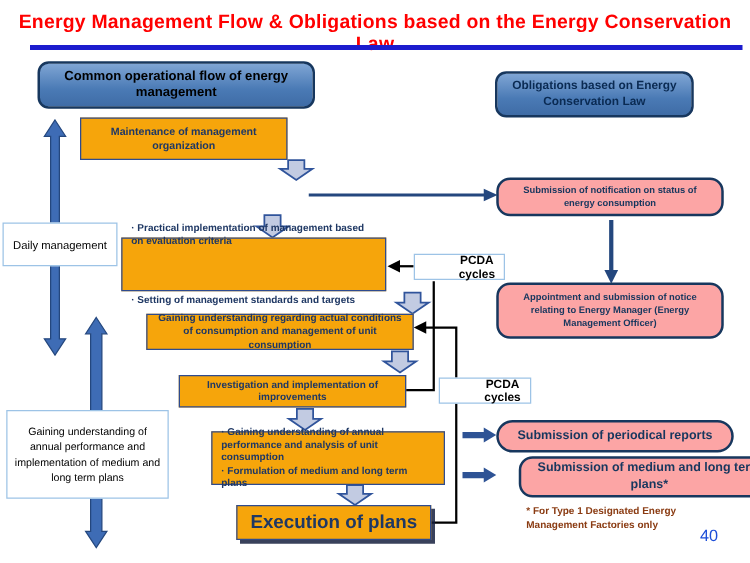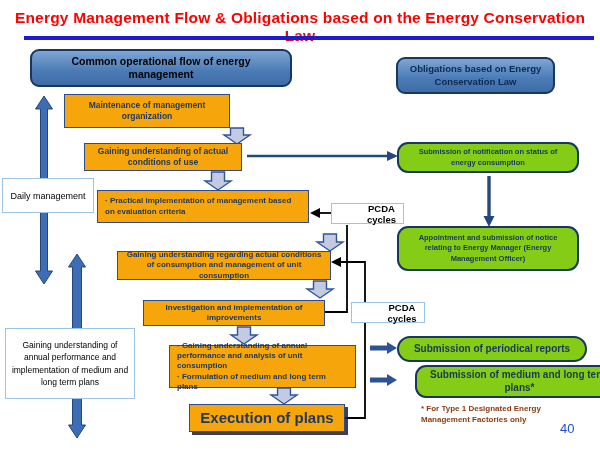--- a/index.html
+++ b/index.html
@@ -20,21 +20,21 @@
   }
   .hdr-left  { color:#000000; font-size:10.5px; line-height:1.25; }
   .hdr-right { color:#0a2a52; font-size:9.5px; line-height:1.3; }
   .obox {
     background:#f6a50b; border:1.8px solid #2e4b8f; color:#1f3864; font-weight:bold;
     font-size:8.5px; line-height:1.3; padding:2px 4px;
   }
   .obox-bullets { flex-direction:column; align-items:flex-start; justify-content:center; text-align:left; font-size:8px; padding:3px 7px; }
   .obox-big { font-size:15px; box-shadow:3px 3px 0 rgba(22,32,62,0.85); }
   .pbox {
-    background:#84cc16; border:2px solid #17375e; border-radius:11px; color:#17375e;
+    background:#fca5a5; border:2px solid #17375e; border-radius:11px; color:#17375e;
     font-weight:bold; font-size:7.5px; line-height:1.35; padding:2px 9px;
   }
   .pbox-big { font-size:10px; line-height:1.25; }
   .wbox { background:#ffffff; border:1.5px solid #9dc3e6; color:#000; font-size:9px; padding:1px 3px; }
   .wbox-annual { font-size:8.5px; line-height:1.45; }
   .pcda { background:#ffffff; border:1.5px solid #9dc3e6; color:#000; font-weight:bold; font-size:9.5px;padding-left:28px; }
   .footnote { position:absolute; z-index:2; color:#8a3b12; font-weight:bold; font-size:8px; line-height:1.35; }
   .pageno { position:absolute; z-index:2; color:#1d4ed8; font-size:13px; }
 </style>
 </head>
@@ -76,27 +76,27 @@
       <line x1="331" y1="213" x2="317" y2="213"></line>
       <path d="M307,312 L347,312 L347,225"></path>
     </g>
     <polygon points="310,213 320,208 320,218" fill="#000"></polygon>
     <g stroke="#000" stroke-width="1.8" fill="none">
       <path d="M345,418 L365,418 L365,262 L338,262"></path>
     </g>
     <polygon points="331,262 341,257 341,267" fill="#000"></polygon>
   </svg>
 
-  <div class="box hdr hdr-left" style="left:30px; top:49px; width:262px; height:38px;">Common operational flow of energy management</div>
+  <div class="box hdr hdr-left" style="left:30px; top:49px; width:222px; height:38px;">Common operational flow of energy management</div>
   <div class="box hdr hdr-right" style="left:396px; top:57px; width:159px; height:37px;">Obligations based on Energy Conservation Law</div>
 
   <div class="box obox" style="left:64px; top:94px; width:166px; height:34px;">Maintenance of management organization</div>
-  <div class="box obox" style="left:84px; top:143px; width:158px; height:28px;">Gaining understanding of actual conditions of use</div>
-  <div class="box obox obox-bullets" style="left:97px; top:190px; width:212px; height:33px;gap:36px;">
+  <div class="box obox obox-bullets" style="left:97px; top:190px; width:212px; height:43px;gap:36px;">
     <div>· Practical implementation of management based on evaluation criteria</div>
+    <div>· Setting of management standards and targets</div>
   </div>
   <div class="box obox" style="left:117px; top:251px; width:214px; height:29px; font-size:8px;">Gaining understanding regarding actual conditions of consumption and management of unit consumption</div>
   <div class="box obox" style="left:143px; top:300px; width:182px; height:26px; font-size:8px;">Investigation and implementation of improvements</div>
   <div class="box obox obox-bullets" style="left:169px; top:345px; width:187px; height:43px;">
     <div>· Gaining understanding of annual performance and analysis of unit consumption</div>
     <div>· Formulation of medium and long term plans</div>
   </div>
   <div class="box obox obox-big" style="left:189px; top:404px; width:156px; height:28px;">Execution of plans</div>
 
   <div class="box pcda" style="left:331px; top:203px; width:73px; height:21px;">PCDA cycles</div>

